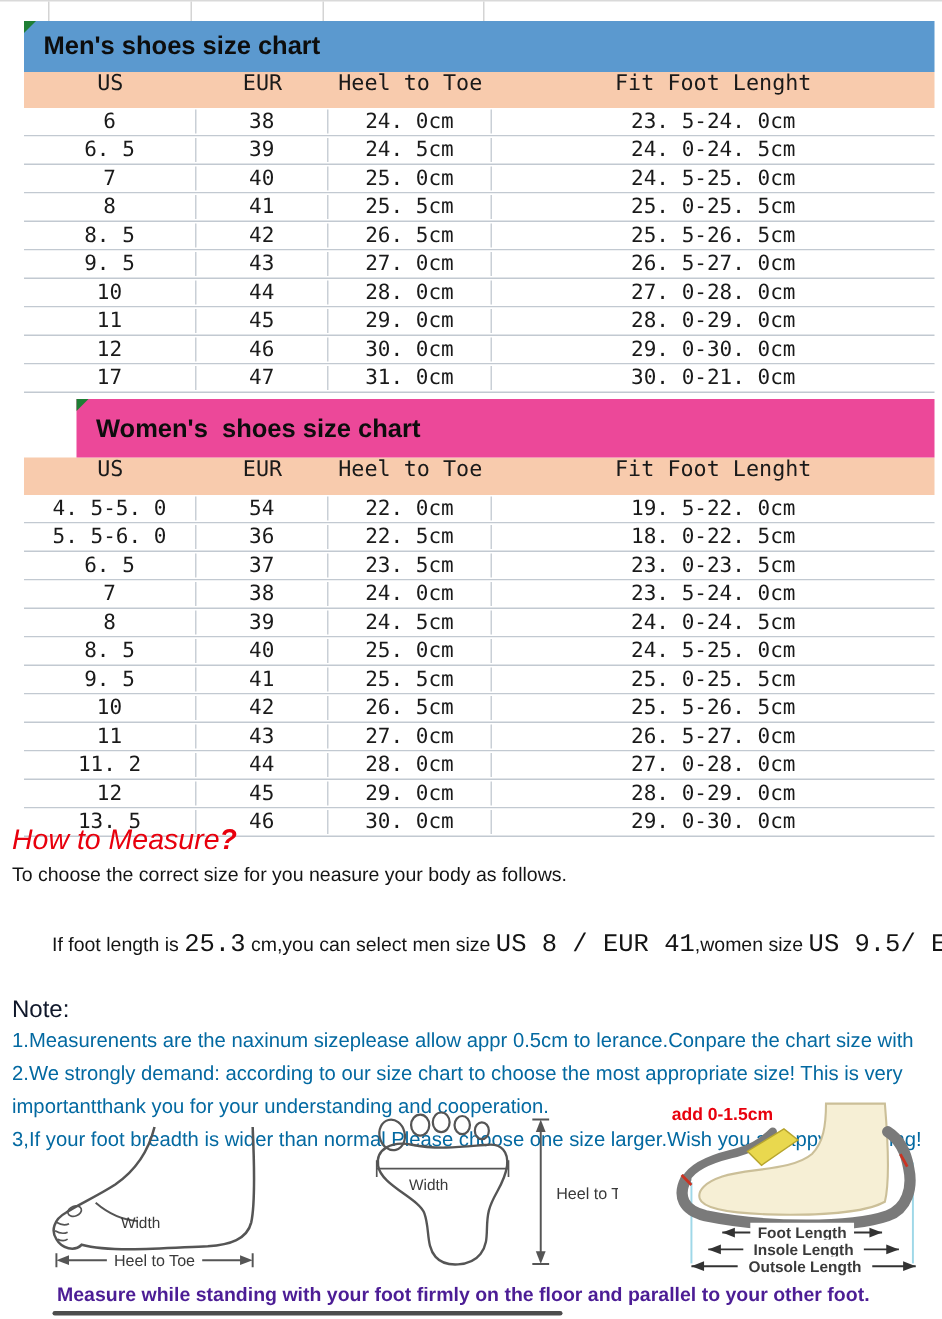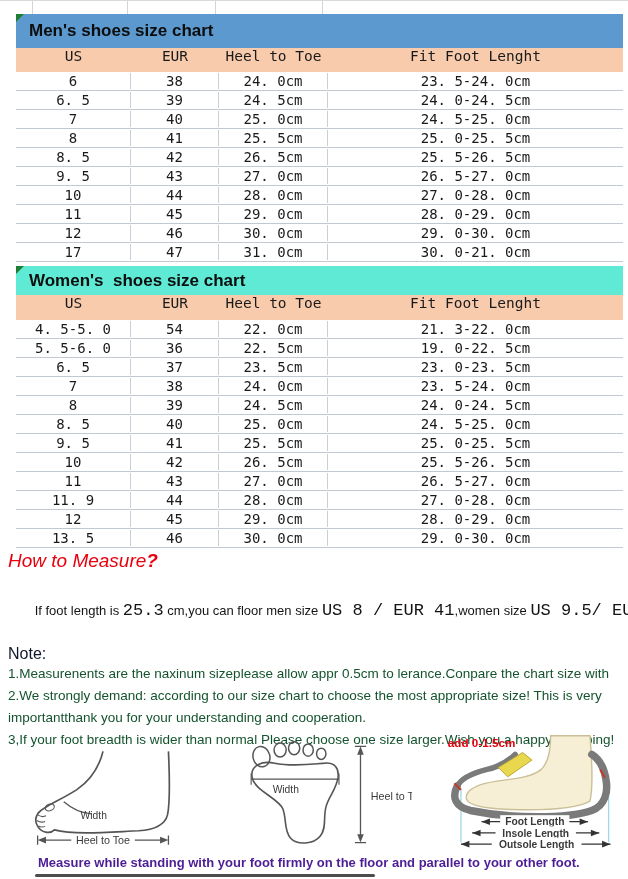--- a/index.html
+++ b/index.html
@@ -28,21 +28,21 @@
   .gap4{height:4px;}
 
   
   .measure{position:absolute;left:0;top:548px;width:628px;padding-left:8px;box-sizing:border-box;}
   .m-title{margin-top:2px;font-size:19px;line-height:21px;color:#e8000d;font-style:italic;}
   .m-title .q{font-weight:bold;}
   .m-intro{margin-top:4px;font-size:13px;line-height:16px;color:#141414;}
   .m-example{margin-top:6px;line-height:22px;color:#141414;white-space:pre;}
   .m-example .sm{font-size:13px;margin-top:24px;} .m-example .lg{font-size:17px;font-family:Liberation Mono, monospace;}
   .m-note-label{font-size:16px;line-height:19px;color:#0f172a;}
-  .note{font-size:13.5px;line-height:22px;color:#14532d;white-space:pre-wrap;}
+  .note{font-size:13.5px;line-height:22px;color:#0369a1;white-space:pre-wrap;}
 
   
   .diagrams{position:absolute;left:0;top:746px;width:628px;height:106px;display:flex;align-items:flex-end;}
   .diagrams svg{display:block;}
   .d1{margin-left:32px;} .d2{margin-left:48px;margin-bottom:2px;} .d3{margin-left:34px;margin-bottom:0px;}
   .svg-label{font-family:"Liberation Sans",sans-serif;fill:#3a3a3a;}
   .caption{position:absolute;left:38px;top:855px;font-size:13px;font-weight:600;color:#4c1d95;}
   .bottombar{position:absolute;left:35px;top:874px;width:340px;height:3px;background:#4d4d4d;border-radius:2px;}
 </style>
 </head>
@@ -137,44 +137,44 @@
         <div class="trow">
           <span class="c c1">17</span>
           <span class="c c2">47</span>
           <span class="c c3">31. 0cm</span>
           <span class="c c4">30. 0-21. 0cm</span>
         </div>
       </div>
 
     <div class="gap4"></div>
 
-    <div class="band" style="background:#5eead4;height:29px;">
+    <div class="band" style="background:#ec4899;height:39px;margin-left:35px;">
       <span class="corner"></span>
       <span class="band-title">Women's  shoes size chart</span>
     </div>
     <div class="thead" style="background:#f8cbad;height:25px;">
       <span class="c c1">US</span>
       <span class="c c2">EUR</span>
       <span class="c c3">Heel to Toe</span>
       <span class="c c4">Fit Foot Lenght</span>
     </div>
     <div>
 
         <div class="trow">
           <span class="c c1">4. 5-5. 0</span>
           <span class="c c2">54</span>
           <span class="c c3">22. 0cm</span>
-          <span class="c c4">21. 3-22. 0cm</span>
+          <span class="c c4">19. 5-22. 0cm</span>
         </div>
 
         <div class="trow">
           <span class="c c1">5. 5-6. 0</span>
           <span class="c c2">36</span>
           <span class="c c3">22. 5cm</span>
-          <span class="c c4">19. 0-22. 5cm</span>
+          <span class="c c4">18. 0-22. 5cm</span>
         </div>
 
         <div class="trow">
           <span class="c c1">6. 5</span>
           <span class="c c2">37</span>
           <span class="c c3">23. 5cm</span>
           <span class="c c4">23. 0-23. 5cm</span>
         </div>
 
         <div class="trow">
@@ -213,21 +213,21 @@
         </div>
 
         <div class="trow">
           <span class="c c1">11</span>
           <span class="c c2">43</span>
           <span class="c c3">27. 0cm</span>
           <span class="c c4">26. 5-27. 0cm</span>
         </div>
 
         <div class="trow">
-          <span class="c c1">11. 9</span>
+          <span class="c c1">11. 2</span>
           <span class="c c2">44</span>
           <span class="c c3">28. 0cm</span>
           <span class="c c4">27. 0-28. 0cm</span>
         </div>
 
         <div class="trow">
           <span class="c c1">12</span>
           <span class="c c2">45</span>
           <span class="c c3">29. 0cm</span>
           <span class="c c4">28. 0-29. 0cm</span>
@@ -237,22 +237,23 @@
           <span class="c c1">13. 5</span>
           <span class="c c2">46</span>
           <span class="c c3">30. 0cm</span>
           <span class="c c4">29. 0-30. 0cm</span>
         </div>
       </div>
   </div>
 
   <div class="measure">
     <div class="m-title"><span>How to Measure</span><span class="q">?</span></div>
+    <div class="m-intro">To choose the correct size for you neasure your body as follows.</div>
     <div class="m-example">
-      <span class="sm">If foot length is </span><span class="lg">25.3</span><span class="sm"> cm,you can floor men size </span><span class="lg">US 8 / EUR 41</span><span class="sm">,women size </span><span class="lg">US 9.5/ EUR 41</span>
+      <span class="sm">If foot length is </span><span class="lg">25.3</span><span class="sm"> cm,you can select men size </span><span class="lg">US 8 / EUR 41</span><span class="sm">,women size </span><span class="lg">US 9.5/ EUR 41</span>
     </div>
     <div class="m-note-label">Note:</div>
     <div>
 
         <div class="note">1.Measurenents are the naxinum sizeplease allow appr 0.5cm to lerance.Conpare the chart size with</div>
 
 
         <div class="note">2.We strongly demand: according to our size chart to choose the most appropriate size! This is very</div>
 
         <div class="note">importantthank you for your understanding and cooperation.</div>

